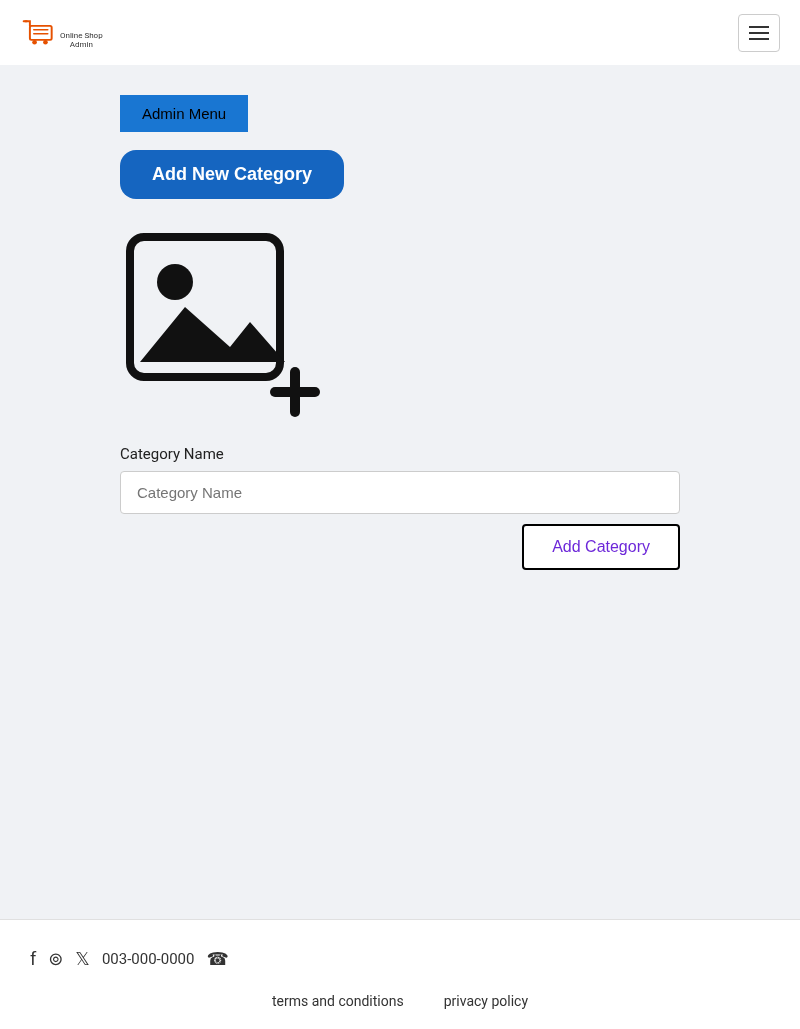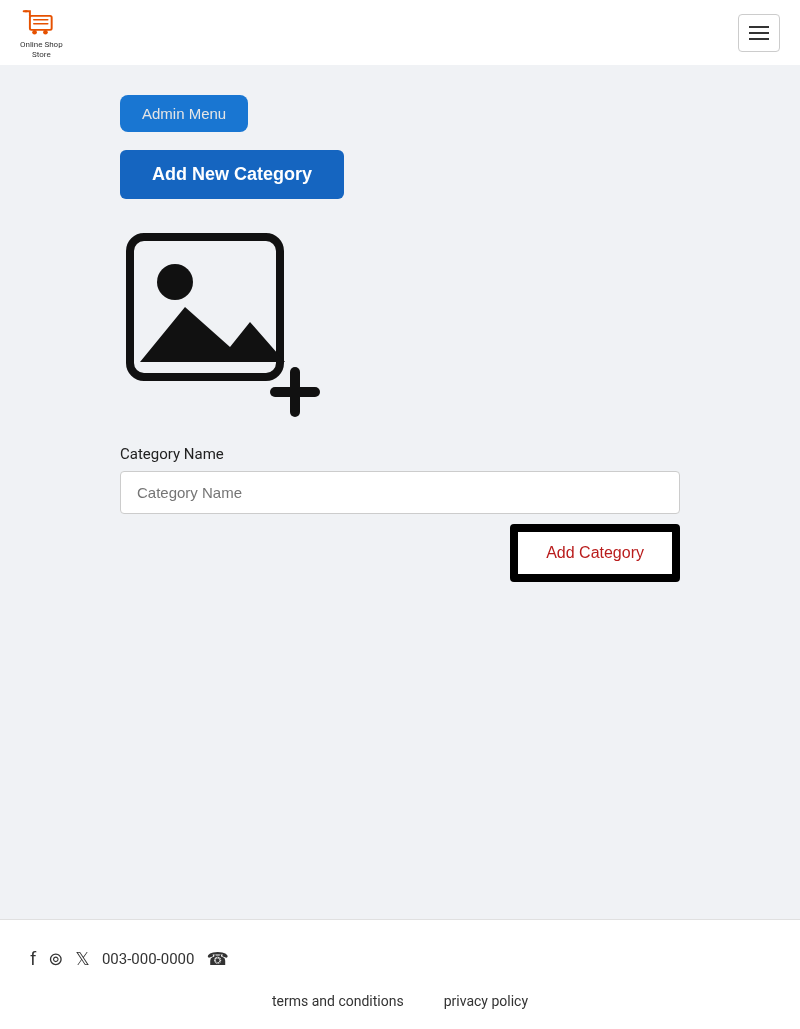--- a/index.html
+++ b/index.html
@@ -22,22 +22,22 @@
       display: flex;
       align-items: center;
       justify-content: space-between;
       padding: 10px 20px;
       box-shadow: 0 1px 3px rgba(0,0,0,0.1);
       height: 65px;
     }
 
     .logo-container {
       display: flex;
-      flex-direction: column;
-      align-items: flex-start;
+      flex-direction: row;
+      align-items: flex-end;
     }
 
     .cart-icon-svg {
       width: 40px;
       height: 35px;
     }
 
     .logo-text {
       font-size: 8px;
       color: #333;
@@ -69,35 +69,35 @@
 
     
     main {
       flex: 1;
       padding: 30px 120px;
       background-color: #f0f2f5;
     }
 
     .admin-menu-btn {
       background-color: #1976d2;
-      color: #e5e5e5;
+      color: #000000;
       border: none;
-      border-radius: 8px;
+      border-radius: 0;
       padding: 10px 22px;
       font-size: 15px;
       cursor: pointer;
       margin-bottom: 18px;
       display: inline-block;
     }
 
     .add-new-category-btn {
       background-color: #1565c0;
       color: #fff;
       border: none;
-      border-radius: 6px;
+      border-radius: 16px;
       padding: 14px 32px;
       font-size: 18px;
       font-weight: 700;
       cursor: pointer;
       margin-bottom: 28px;
       display: inline-block;
     }
 
     .image-upload-area {
       width: 200px;
@@ -135,22 +135,22 @@
       font-size: 15px;
       background: #fff;
       color: #666;
       outline: none;
     }
 
     .add-category-btn {
       display: block;
       margin-left: auto;
       background: #fff;
-      color: #b91c1c;
-      border: 8px solid #000000;
+      color: #6d28d9;
+      border: 2px solid #000000;
       border-radius: 4px;
       padding: 12px 28px;
       font-size: 16px;
       cursor: pointer;
       margin-top: 10px;
     }
 
     
     footer {
       background-color: #ffffff;
@@ -215,21 +215,21 @@
       <line x1="4" y1="8" x2="8" y2="8" stroke="#e65100" stroke-width="2.5" stroke-linecap="round"></line>
 
       <line x1="17" y1="19" x2="35" y2="19" stroke="#e65100" stroke-width="2" stroke-linecap="round"></line>
       <line x1="17" y1="24" x2="35" y2="24" stroke="#e65100" stroke-width="2" stroke-linecap="round"></line>
 
       <circle cx="18" cy="35" r="3" fill="#e65100"></circle>
       <circle cx="32" cy="35" r="3" fill="#e65100"></circle>
     </svg>
     <span class="logo-text">
       <span>Online Shop</span><br>
-      <span>Store</span>
+      <span>Admin</span>
     </span>
   </div>
 
   <button class="hamburger-btn">
     <span class="hamburger-line"></span>
     <span class="hamburger-line"></span>
     <span class="hamburger-line"></span>
   </button>
 </header>
 

